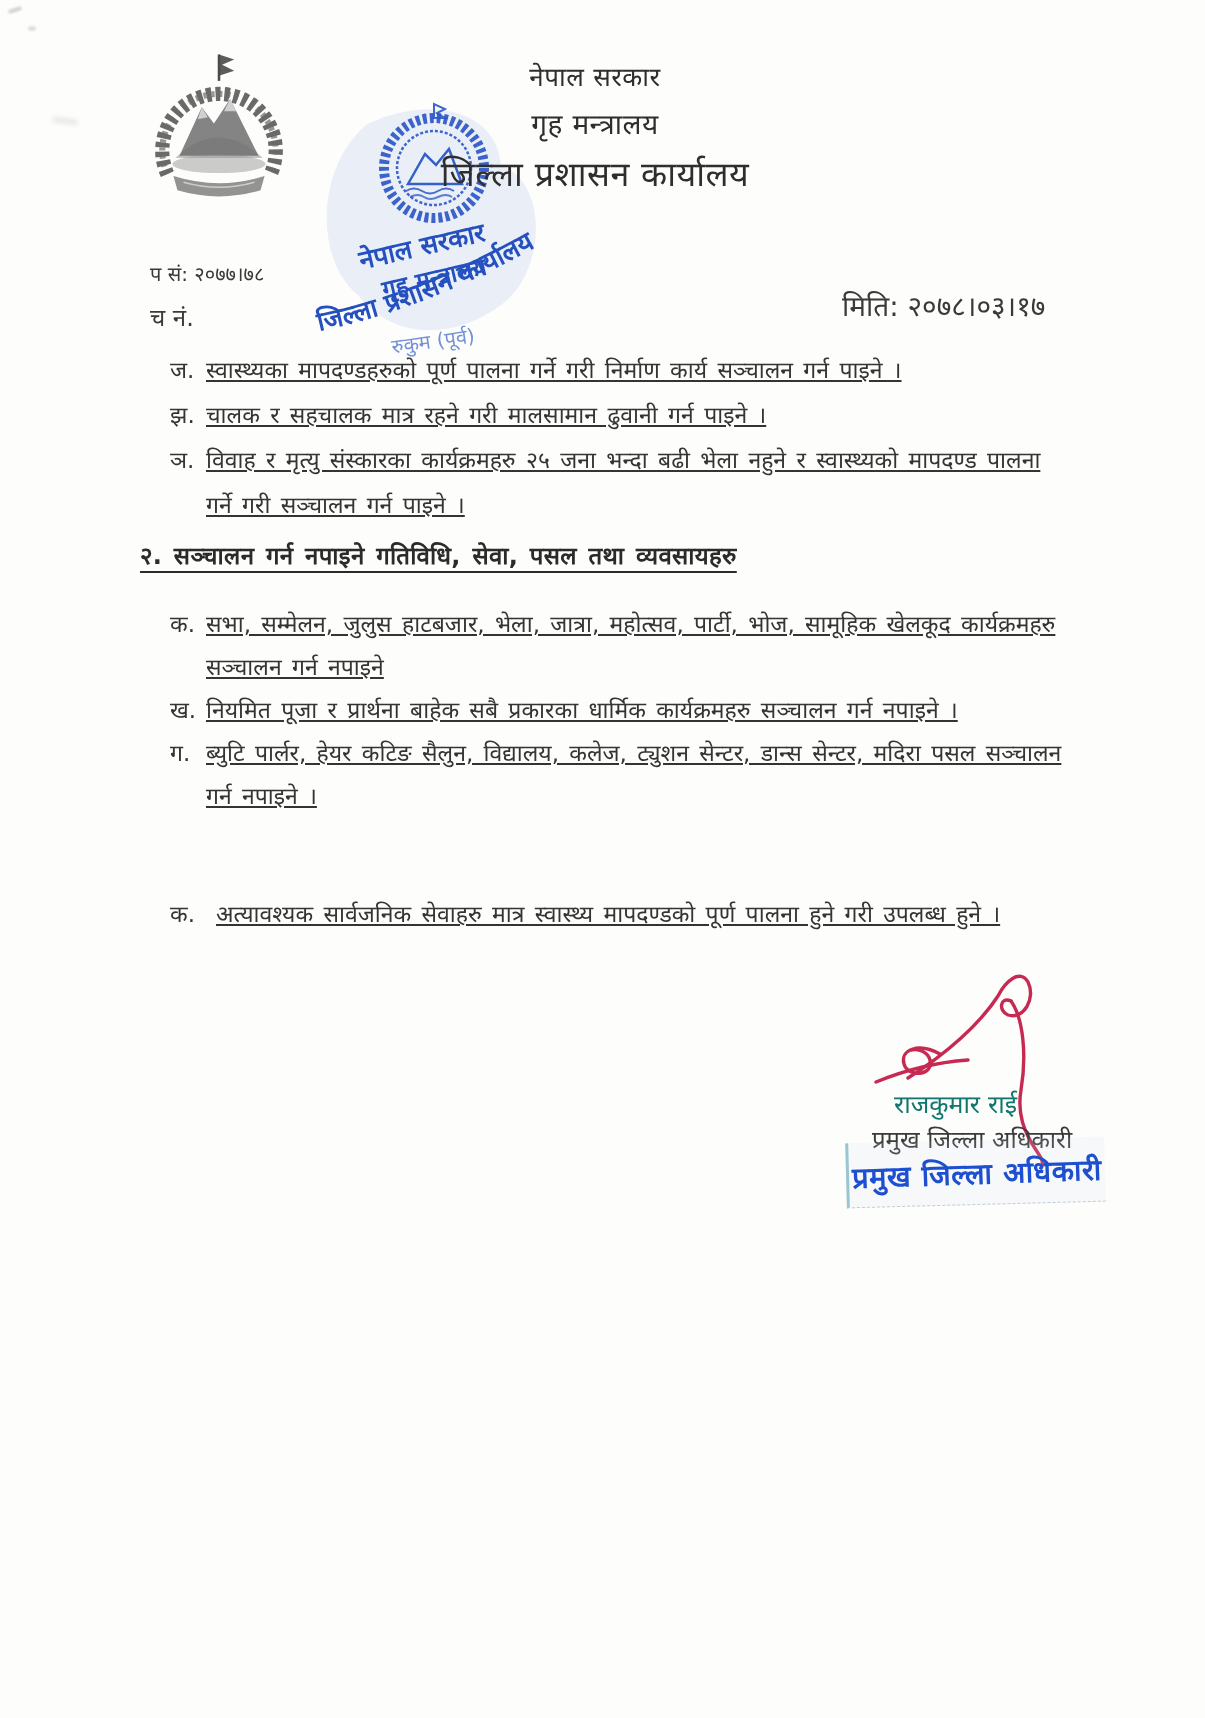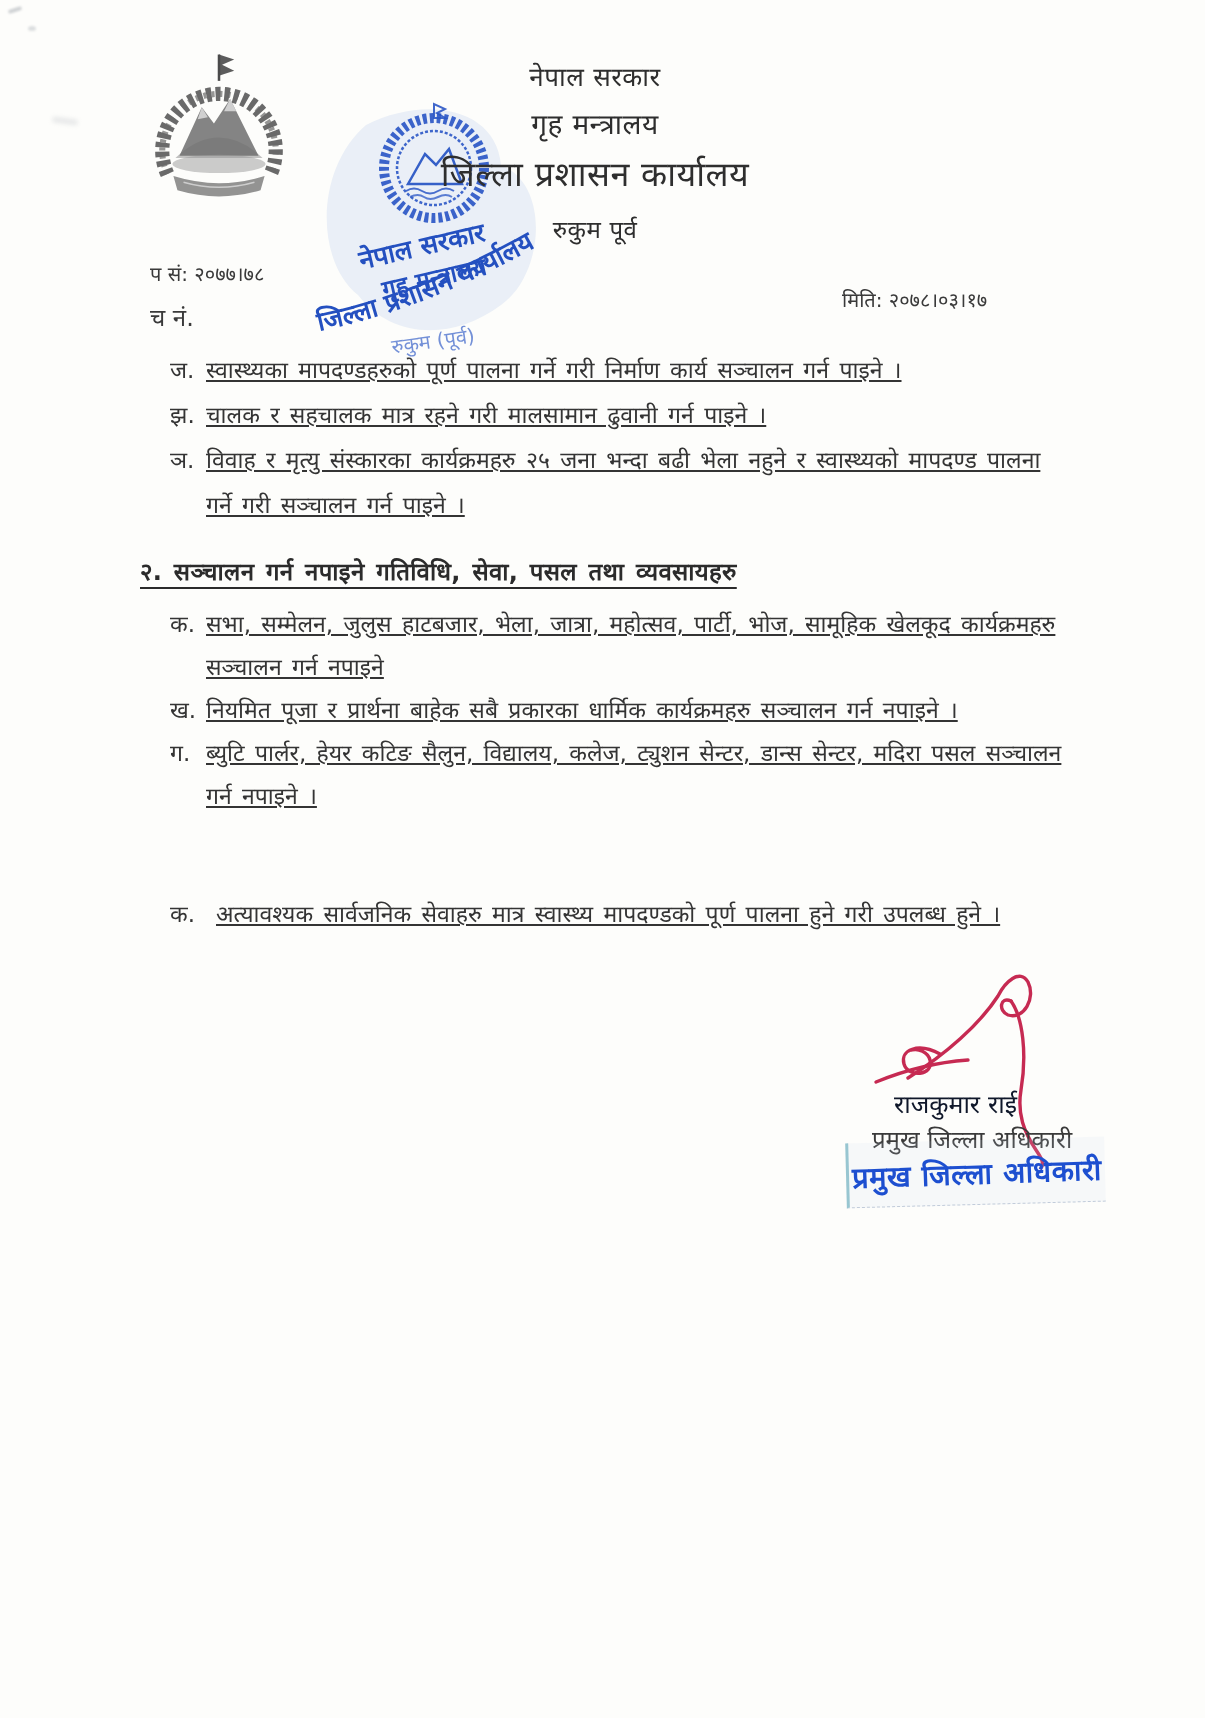--- a/index.html
+++ b/index.html
@@ -20,43 +20,43 @@
   .round-stamp{position:absolute;left:296px;top:90px;width:290px;height:268px;}
 
   .hdr{position:absolute;left:195px;width:800px;text-align:center;color:#2e2e2e;letter-spacing:.5px;}
   .hdr1{top:58px;font-size:26px;}
   .hdr2{top:104px;font-size:28px;}
   .hdr3{top:150px;font-size:34px;}
   .hdr4{top:212px;font-size:24px;}
 
   .refno{position:absolute;left:150px;top:260px;font-size:20px;color:#3a3a3a;}
   .chno{position:absolute;left:150px;top:300px;font-size:24px;color:#3a3a3a;text-align:center;}
-  .date{position:absolute;left:842px;top:286px;font-size:20px;color:#3a3a3a;}
+  .date{position:absolute;left:842px;top:286px;font-size:28px;color:#3a3a3a;}
 
   .list{position:absolute;font-size:23px;color:#343434;word-spacing:3px;}
   .list .li{display:flex;align-items:flex-start;}
   .list .mk{flex:0 0 36px;line-height:45px;}
   .list .tx{flex:1;line-height:45px;text-decoration:underline;}
   .list2 .mk,.list2 .tx{line-height:43px;}
   .list1{left:170px;top:348px;width:898px;}
   .list2{left:170px;top:603px;width:905px;}
   .list3{left:170px;top:892px;width:915px;}
   .list3 .mk{flex:0 0 46px;}
 
   .sec-head{
     position:absolute;left:140px;
     font-size:24px;font-weight:bold;color:#2b2b2b;
     text-decoration:underline;text-underline-offset:7px;text-decoration-thickness:2px;
     word-spacing:3px;letter-spacing:.3px;
   }
-  .sec2{top:554px;}
+  .sec2{top:538px;}
   .sec3{top:840px;}
 
   .sig-svg{position:absolute;left:818px;top:962px;width:300px;height:225px;}
-  .sig-name{position:absolute;left:858px;top:1086px;width:195px;text-align:center;font-size:25px;color:#0f172a;}
+  .sig-name{position:absolute;left:858px;top:1086px;width:195px;text-align:center;font-size:25px;color:#0f766e;}
   .sig-title{position:absolute;left:852px;top:1122px;width:240px;text-align:center;font-size:24px;color:#3a3a3a;}
   .stamp-box{
     position:absolute;left:846px;top:1140px;width:256px;height:64px;
     background:rgba(205,220,240,.14);
     border-left:3px solid rgba(60,150,170,.5);
     border-bottom:1px dashed rgba(130,150,180,.45);
     transform:rotate(-1.5deg);
     display:flex;align-items:center;justify-content:center;
   }
   .stamp-box .t{
@@ -103,21 +103,20 @@
       </defs>
     <text font-size="26" font-weight="bold" fill="#2450c0">
       <textPath href="#arcOffice" startOffset="2%">जिल्ला प्रशासन कार्यालय</textPath>
     </text>
     <text x="138" y="258" text-anchor="middle" transform="rotate(-8 138 258)" font-size="20" fill="#3a63c9" opacity=".7">रुकुम (पूर्व)</text>
   </svg>
 
   <div class="hdr hdr1">नेपाल सरकार</div>
   <div class="hdr hdr2">गृह मन्त्रालय</div>
   <div class="hdr hdr3">जिल्ला प्रशासन कार्यालय</div>
-  <div class="hdr hdr4">रुकुम पूर्व</div>
 
   <div class="refno">प सं: २०७७।७८</div>
   <div class="chno">च नं.</div>
   <div class="date">मिति: २०७८।०३।१७</div>
 
   <div class="list list1">
     <div class="li">
       <span class="mk">ज.</span>
       <span class="tx">स्वास्थ्यका मापदण्डहरुको पूर्ण पालना गर्ने गरी निर्माण कार्य सञ्चालन गर्न पाइने ।</span>
     </div>

